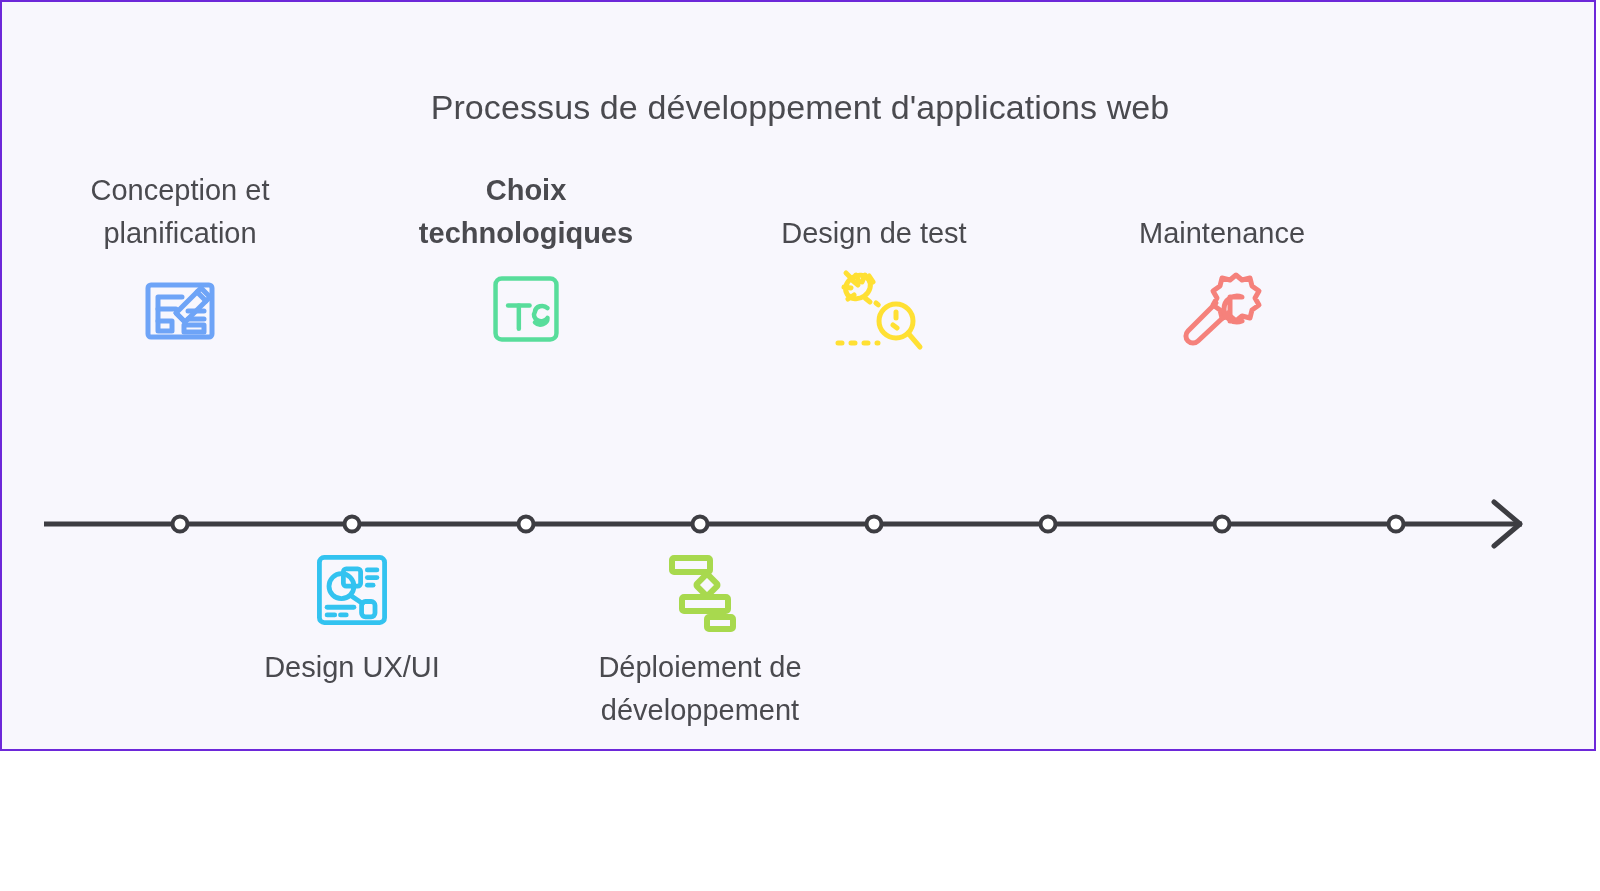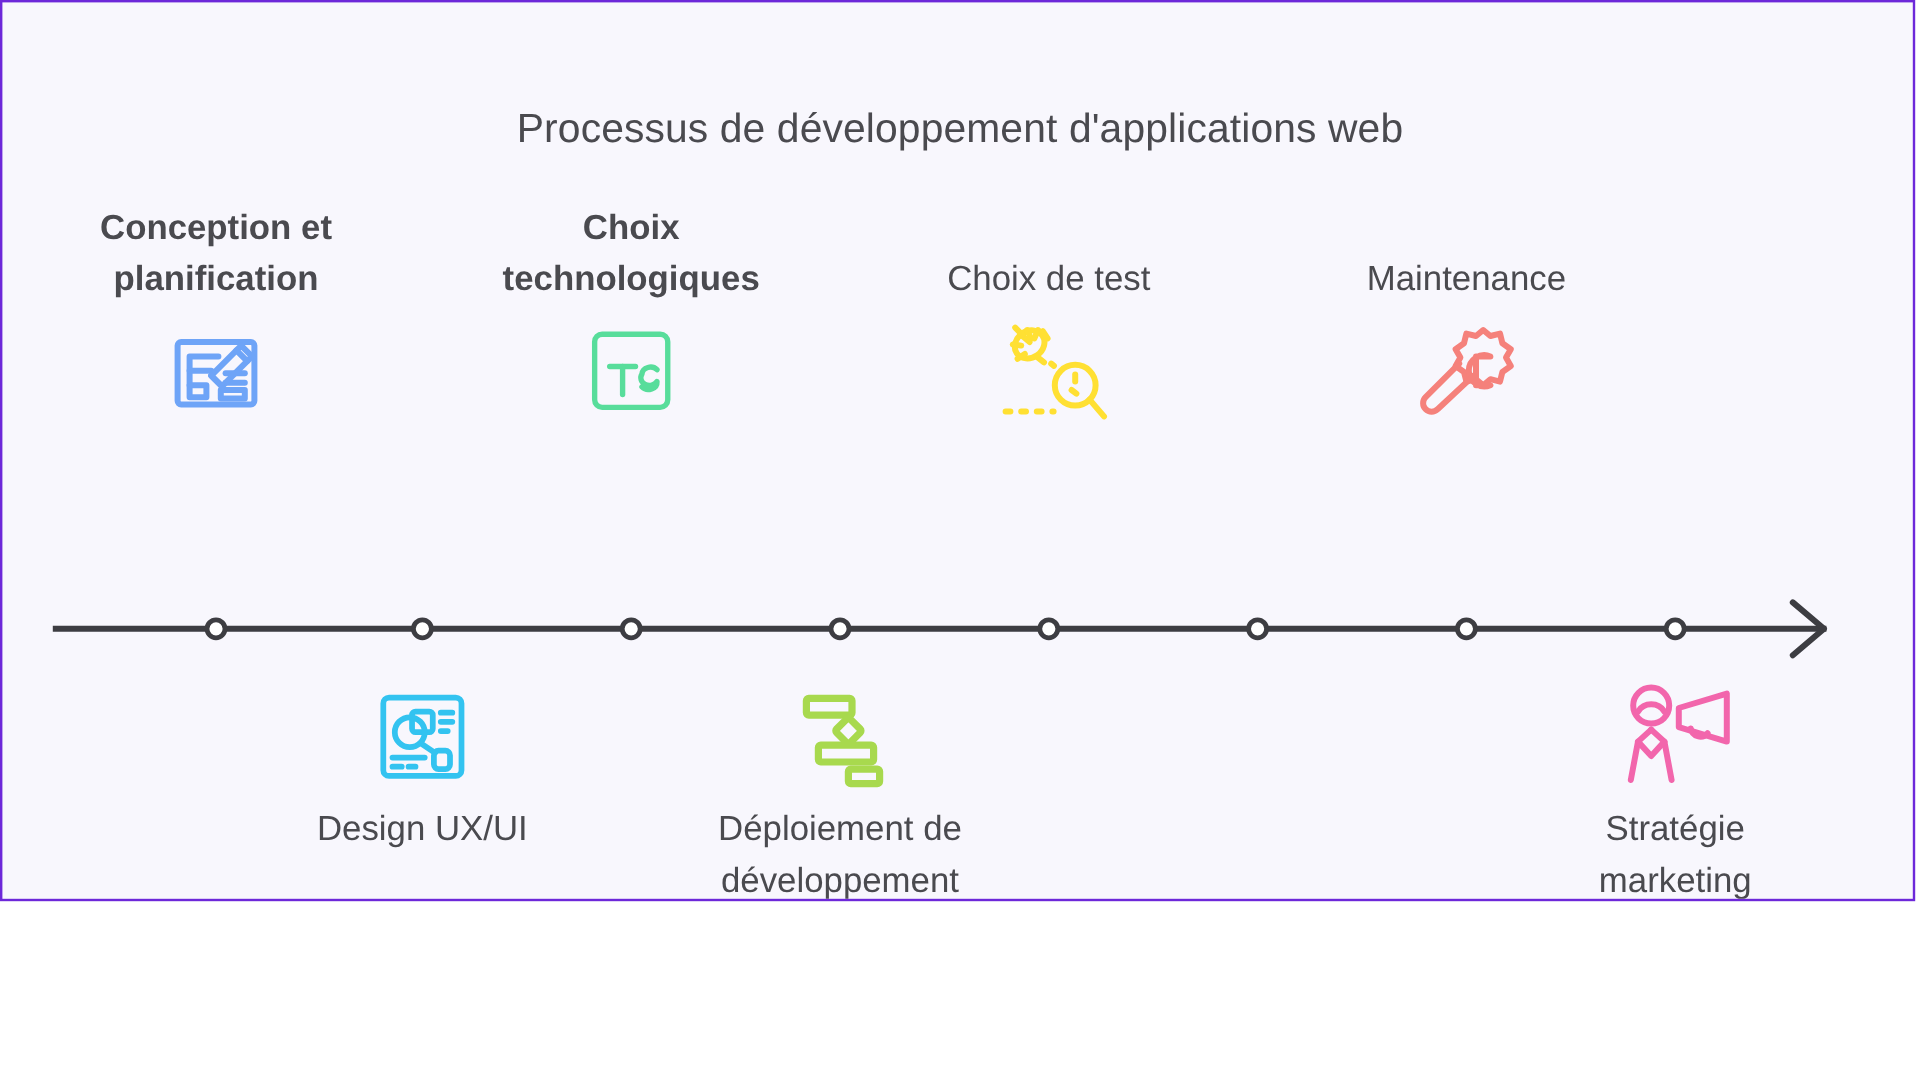--- a/index.html
+++ b/index.html
@@ -62,21 +62,21 @@
   
   .m-above {
     bottom: 392px;
   }
   .m-above .icon {
     margin-top: 6px;
     height: 96px;
   }
   
   .m-below {
-    top: 564px;
+    top: 540px;
   }
   .m-below .icon {
     height: 96px;
   }
   .m-below .label {
     margin-top: 8px;
   }
   svg.ic { display:block; }
 </style>
 </head>
@@ -94,21 +94,21 @@
       <circle cx="350" cy="522" r="7.5" fill="#ffffff" stroke="#3d3d42" stroke-width="4"></circle>
       <circle cx="524" cy="522" r="7.5" fill="#ffffff" stroke="#3d3d42" stroke-width="4"></circle>
       <circle cx="698" cy="522" r="7.5" fill="#ffffff" stroke="#3d3d42" stroke-width="4"></circle>
       <circle cx="872" cy="522" r="7.5" fill="#ffffff" stroke="#3d3d42" stroke-width="4"></circle>
       <circle cx="1046" cy="522" r="7.5" fill="#ffffff" stroke="#3d3d42" stroke-width="4"></circle>
       <circle cx="1220" cy="522" r="7.5" fill="#ffffff" stroke="#3d3d42" stroke-width="4"></circle>
       <circle cx="1394" cy="522" r="7.5" fill="#ffffff" stroke="#3d3d42" stroke-width="4"></circle>
     </g>
   </svg>
 
-  <div class="milestone m-above" style="left:178px;font-weight:bold;">
+  <div class="milestone m-above" style="left:178px;">
     <div class="label">Conception et planification</div>
     <div class="icon">
       <svg class="ic" width="96" height="96" viewBox="0 0 96 96" fill="none" stroke="#6ea4f7" stroke-width="5" stroke-linecap="round" stroke-linejoin="round">
         <rect x="16" y="24" width="64" height="52" rx="3"></rect>
         <polyline points="26,60 26,36 50,36"></polyline>
         <line x1="26" y1="48" x2="44" y2="48"></line>
         <rect x="26" y="60" width="14" height="10"></rect>
         <line x1="56" y1="50" x2="72" y2="50"></line>
         <line x1="56" y1="58" x2="72" y2="58"></line>
         <rect x="52" y="64" width="20" height="7"></rect>
@@ -156,21 +156,21 @@
         <rect x="20" y="14" width="38" height="14" rx="2"></rect>
         <rect x="47" y="33" width="16" height="16" rx="2" transform="rotate(45 55 41)"></rect>
         <rect x="30" y="53" width="46" height="14" rx="2"></rect>
         <rect x="55" y="73" width="26" height="12" rx="2"></rect>
       </svg>
     </div>
     <div class="label" style="max-width:250px;margin:8px auto 0;">Déploiement de développement</div>
   </div>
 
   <div class="milestone m-above" style="left:872px;">
-    <div class="label">Choix de test</div>
+    <div class="label">Design de test</div>
     <div class="icon">
       <svg class="ic" width="100" height="96" viewBox="0 0 100 96" fill="none" stroke="#ffe033" stroke-width="5" stroke-linecap="round" stroke-linejoin="round">
         <ellipse cx="34" cy="26" rx="13" ry="11" transform="rotate(-35 34 26)"></ellipse>
         <line x1="28" y1="19" x2="34" y2="24"></line>
         <line x1="32" y1="14" x2="35" y2="21"></line>
         <line x1="41" y1="14" x2="38" y2="21"></line>
         <line x1="22" y1="12" x2="28" y2="18"></line>
         <line x1="45" y1="15" x2="49" y2="21"></line>
         <line x1="20" y1="26" x2="27" y2="27"></line>
         <line x1="24" y1="38" x2="30" y2="34"></line>
@@ -190,28 +190,14 @@
     <div class="label">Maintenance</div>
     <div class="icon">
       <svg class="ic" width="96" height="96" viewBox="0 0 96 96" fill="none" stroke="#f5817b" stroke-width="5" stroke-linecap="round" stroke-linejoin="round">
         <path d="M62 14 l6 5 l8 -2 l2 8 l7 5 l-4 7 l4 7 l-7 5 l-2 8 l-8 -2 l-6 5 l-6 -5 l-8 2 l-2 -8 l-7 -5 l4 -7 l-4 -7 l7 -5 l2 -8 l8 2 z"></path>
         <path d="M68 36 a13 13 0 1 0 0 24 h-12 v-24 z"></path>
         <path d="M54 52 L24 80 a7 7 0 0 1 -10 -10 L42 42"></path>
       </svg>
     </div>
   </div>
 
-  <div class="milestone m-below" style="left:1394px;">
-    <div class="icon">
-      <svg class="ic" width="110" height="96" viewBox="0 0 110 96" fill="none" stroke="#f266ac" stroke-width="5" stroke-linecap="round" stroke-linejoin="round">
-        <circle cx="35" cy="22" r="15"></circle>
-        <path d="M24 27 a13 13 0 0 1 22 0"></path>
-        <path d="M35 42 L24 52 L18 84"></path>
-        <path d="M35 42 L46 52 L52 84"></path>
-        <path d="M24 52 L35 64 L46 52"></path>
-        <polygon points="58,24 98,12 98,52 58,40"></polygon>
-        <path d="M68 41 a8 8 0 0 0 14 4"></path>
-      </svg>
-    </div>
-    <div class="label" style="max-width:210px;margin:8px auto 0;">Stratégie marketing</div>
-  </div>
 
 </div>
 
 </body></html>

